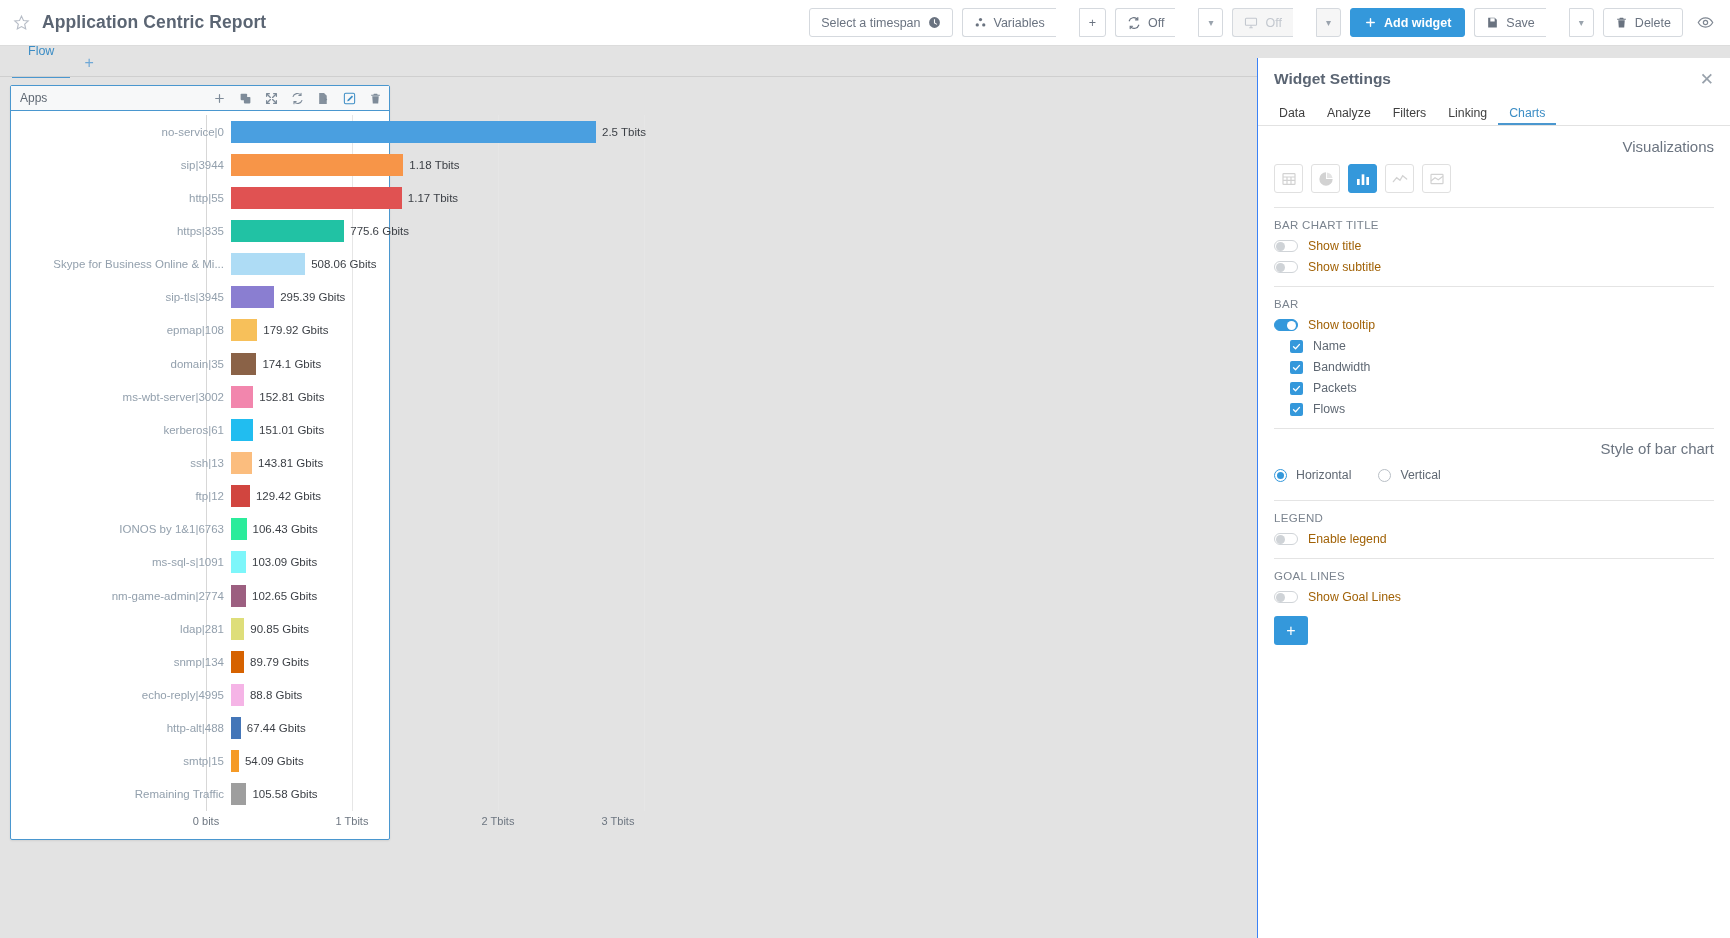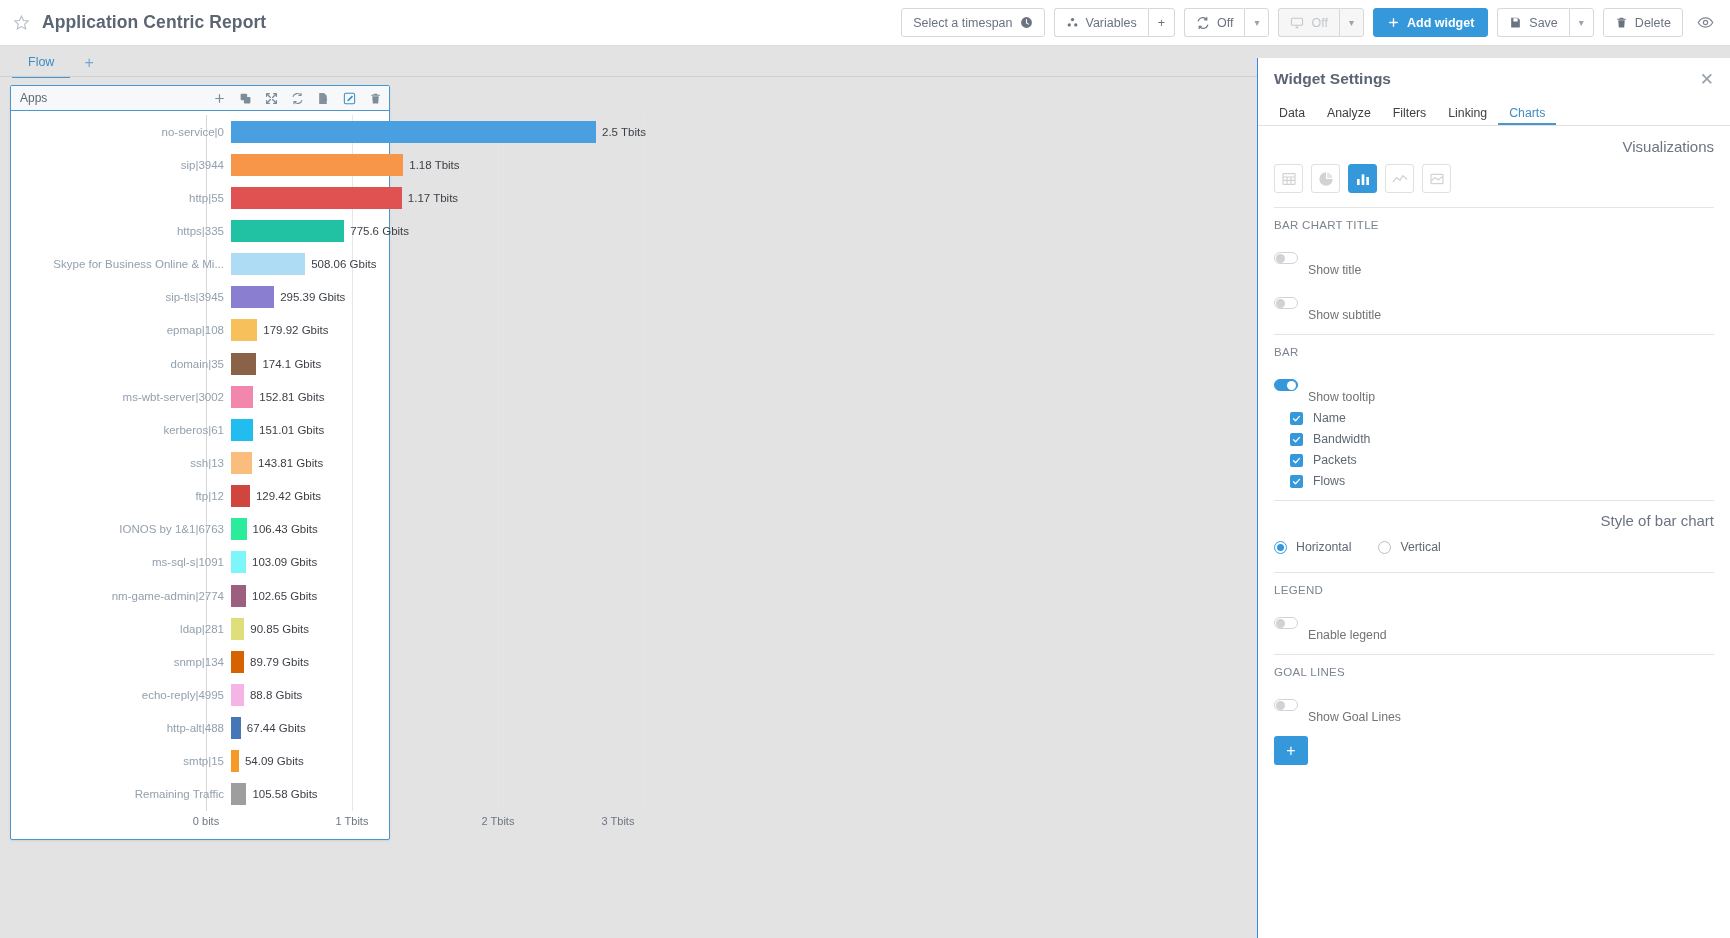--- a/index.html
+++ b/index.html
@@ -31,21 +31,21 @@
     margin-left: auto; display: flex; align-items: center; gap: 9px;
     padding-right: 12px;
   }
   .btn {
     height: 29px; border: 1px solid #d5d9de; background: #fff;
     border-radius: 3px; display: flex; align-items: center;
     padding: 0 11px; gap: 7px; font-size: 12.5px; color: #6a7380;
     cursor: pointer; white-space: nowrap;
   }
   .btn.icon-only { padding: 0 9px; }
-  .btn-group { display: flex; }
+  .btn-group { display: flex; gap: 23px; }
   .btn-group .btn { border-radius: 0; border-right-width: 0; }
   .btn-group .btn:first-child { border-radius: 3px 0 0 3px; }
   .btn-group .btn:last-child { border-radius: 0 3px 3px 0; border-right-width: 1px; }
   .btn.disabled { color: #c3c8cf; background: #f6f6f6; }
   .btn.primary {
     background: #3498db; border-color: #3498db; color: #fff;
     font-weight: bold; height: 29px; padding: 0 13px;
   }
   .caret { font-size: 10px; color: #9aa3ad; }
   .eye-btn {
@@ -54,21 +54,21 @@
   }
   .ic { display: inline-flex; align-items: center; }
   svg { display: block; }
 
   
   .tabstrip {
     position: absolute; top: 46px; left: 0; width: 1257px; height: 32px;
     background: #e3e3e3; display: flex; align-items: flex-end;
   }
   .tab {
-    padding: 0 16px 7px 16px; font-size: 12.5px; color: #3c8dc5;
+    padding: 0 16px 18px 16px; font-size: 12.5px; color: #3c8dc5;
     border-bottom: 2px solid #4a97cf; cursor: pointer; margin-left: 12px;
   }
   .tab-add {
     padding: 0 14px 7px 14px; font-size: 16px; color: #6fa8d6;
     cursor: pointer; line-height: 1;
   }
   .tabstrip-line {
     position: absolute; top: 76px; left: 0; width: 1257px; height: 1px;
     background: #cfcfcf;
   }
@@ -164,21 +164,21 @@
   .toggle {
     width: 24px; height: 12px; border-radius: 7px; background: #fff;
     border: 1px solid #d0d4d8; position: relative; flex: none; cursor: pointer;
   }
   .toggle .knob {
     position: absolute; left: 1px; top: 1px; width: 9px; height: 9px;
     border-radius: 50%; background: #cfd3d7;
   }
   .toggle.on { background: #3498db; border-color: #3498db; }
   .toggle.on .knob { left: auto; right: 1px; background: #fff; }
-  .toggle-label { font-size: 12.3px; color: #737373; margin-top: 24px; }
+  .toggle-label { font-size: 12.3px; color: #a16207; }
 
   .check-row { display: flex; align-items: center; gap: 10px; margin: 0 0 7px 16px; }
   .cbox {
     width: 13px; height: 13px; border-radius: 2px; background: #3498db;
     display: flex; align-items: center; justify-content: center; flex: none;
     cursor: pointer;
   }
   .cbox svg { width: 9px; height: 9px; }
   .check-label { font-size: 12.3px; color: #5f6873; }
 

